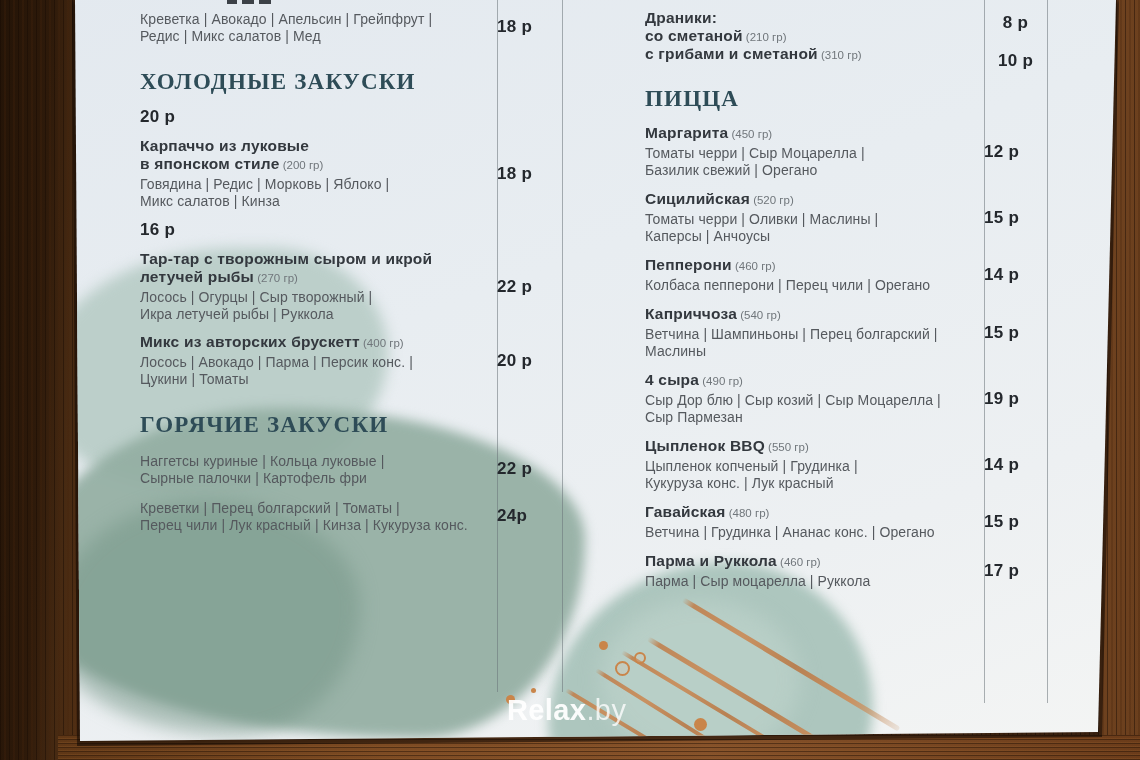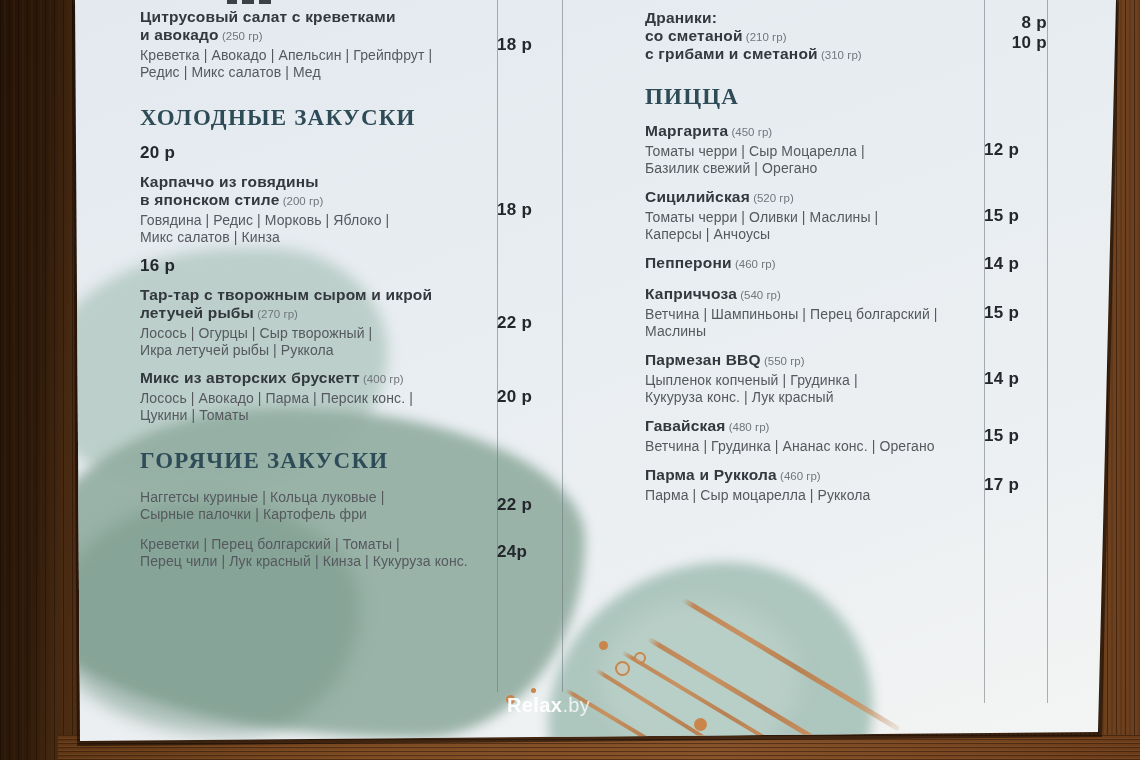--- a/index.html
+++ b/index.html
@@ -61,35 +61,35 @@
   .div-l1{left:497px;height:692px;}
   .div-l2{left:562px;height:692px;}
   .div-r1{left:984px;height:703px;}
   .div-r2{left:1047px;height:703px;}
   
   .col{position:absolute;z-index:5;}
   .col-left{left:140px;top:8px;width:422px;}
   .col-right{left:645px;top:9px;width:402px;}
   .section-header{font-family:"Liberation Serif",serif;font-weight:700;font-size:23px;line-height:26px;
     color:var(--c-section-header);letter-spacing:1.2px;margin:24px 0 12px;}
-  .col-right .section-header{margin-top:21px;}
+  .col-right .section-header{margin-top:15px;}
   .item{display:flex;margin-bottom:10px;}
   .col-right .item{margin-bottom:11px;}
   .item-text{width:357px;}
   .col-right .item-text{width:339px;}
   .name-line{white-space:pre;}
   .name{font-size:15.5px;font-weight:700;color:var(--c-dish-name);line-height:18px;letter-spacing:.2px;white-space:pre-line;}
   .weight{font-size:11.5px;font-weight:400;color:#70767b;letter-spacing:0;}
   .ingr{font-size:14px;color:var(--c-ingredients);line-height:17px;letter-spacing:.1px;white-space:pre;margin-top:3px;}
   .item-price{width:65px;display:flex;align-items:center;justify-content:flex-start;}
   .col-right .item-price{width:63px;}
-  .item-price.stack{flex-direction:column;justify-content:flex-start;padding-top:4px;gap:0;align-items:flex-end;}
+  .item-price.stack{flex-direction:column;justify-content:flex-start;padding-top:4px;gap:18px;}
   .price{font-size:17px;font-weight:700;color:var(--c-price);letter-spacing:.3px;white-space:nowrap;}
   
-  .watermark{position:absolute;z-index:6;left:507px;top:694px;font-size:20px;letter-spacing:.4px;
+  .watermark{position:absolute;z-index:6;left:507px;top:694px;font-size:29px;letter-spacing:.4px;
     color:#ffffff;opacity:.95;font-family:"Liberation Sans",sans-serif;}
   .wm-bold{font-weight:700;}
   .wm-light{font-weight:400;opacity:.82;}
 </style>
 </head>
 <body>
 
 <div class="canvas">
   <div class="wood-bottom"></div>
   <div class="paper-shadow"></div>
@@ -116,38 +116,36 @@
     <div class="top-frag"></div>
 
     <div class="divider div-l1"></div>
     <div class="divider div-l2"></div>
     <div class="divider div-r1"></div>
     <div class="divider div-r2"></div>
 
     <div class="col col-left">
         <div class="item">
           <div class="item-text">
-            <div class="name-line"><span class="name">Цитрусовый салат с креветками
-и авокадо</span><span class="weight"> (250 гр)</span></div>
             <div class="ingr">Креветка | Авокадо | Апельсин | Грейпфрут |
 Редис | Микс салатов | Мед</div>
           </div>
           <div class="item-price">
             <div class="price">18 р</div>
           </div>
         </div>
         <div class="section-header">ХОЛОДНЫЕ ЗАКУСКИ</div>
         <div class="item">
           <div class="item-price">
             <div class="price">20 р</div>
           </div>
         </div>
         <div class="item">
           <div class="item-text">
-            <div class="name-line"><span class="name">Карпаччо из говядины
+            <div class="name-line"><span class="name">Карпаччо из луковые
 в японском стиле</span><span class="weight"> (200 гр)</span></div>
             <div class="ingr">Говядина | Редис | Морковь | Яблоко |
 Микс салатов | Кинза</div>
           </div>
           <div class="item-price">
             <div class="price">18 р</div>
           </div>
         </div>
         <div class="item">
           <div class="item-price">
@@ -224,38 +222,49 @@
             <div class="ingr">Томаты черри | Оливки | Маслины |
 Каперсы | Анчоусы</div>
           </div>
           <div class="item-price">
             <div class="price">15 р</div>
           </div>
         </div>
         <div class="item">
           <div class="item-text">
             <div class="name-line"><span class="name">Пепперони</span><span class="weight"> (460 гр)</span></div>
+            <div class="ingr">Колбаса пепперони | Перец чили | Орегано</div>
           </div>
           <div class="item-price">
             <div class="price">14 р</div>
           </div>
         </div>
         <div class="item">
           <div class="item-text">
             <div class="name-line"><span class="name">Каприччоза</span><span class="weight"> (540 гр)</span></div>
             <div class="ingr">Ветчина | Шампиньоны | Перец болгарский |
 Маслины</div>
           </div>
           <div class="item-price">
             <div class="price">15 р</div>
           </div>
         </div>
         <div class="item">
           <div class="item-text">
-            <div class="name-line"><span class="name">Пармезан BBQ</span><span class="weight"> (550 гр)</span></div>
+            <div class="name-line"><span class="name">4 сыра</span><span class="weight"> (490 гр)</span></div>
+            <div class="ingr">Сыр Дор блю | Сыр козий | Сыр Моцарелла |
+Сыр Пармезан</div>
+          </div>
+          <div class="item-price">
+            <div class="price">19 р</div>
+          </div>
+        </div>
+        <div class="item">
+          <div class="item-text">
+            <div class="name-line"><span class="name">Цыпленок BBQ</span><span class="weight"> (550 гр)</span></div>
             <div class="ingr">Цыпленок копченый | Грудинка |
 Кукуруза конс. | Лук красный</div>
           </div>
           <div class="item-price">
             <div class="price">14 р</div>
           </div>
         </div>
         <div class="item">
           <div class="item-text">
             <div class="name-line"><span class="name">Гавайская</span><span class="weight"> (480 гр)</span></div>

